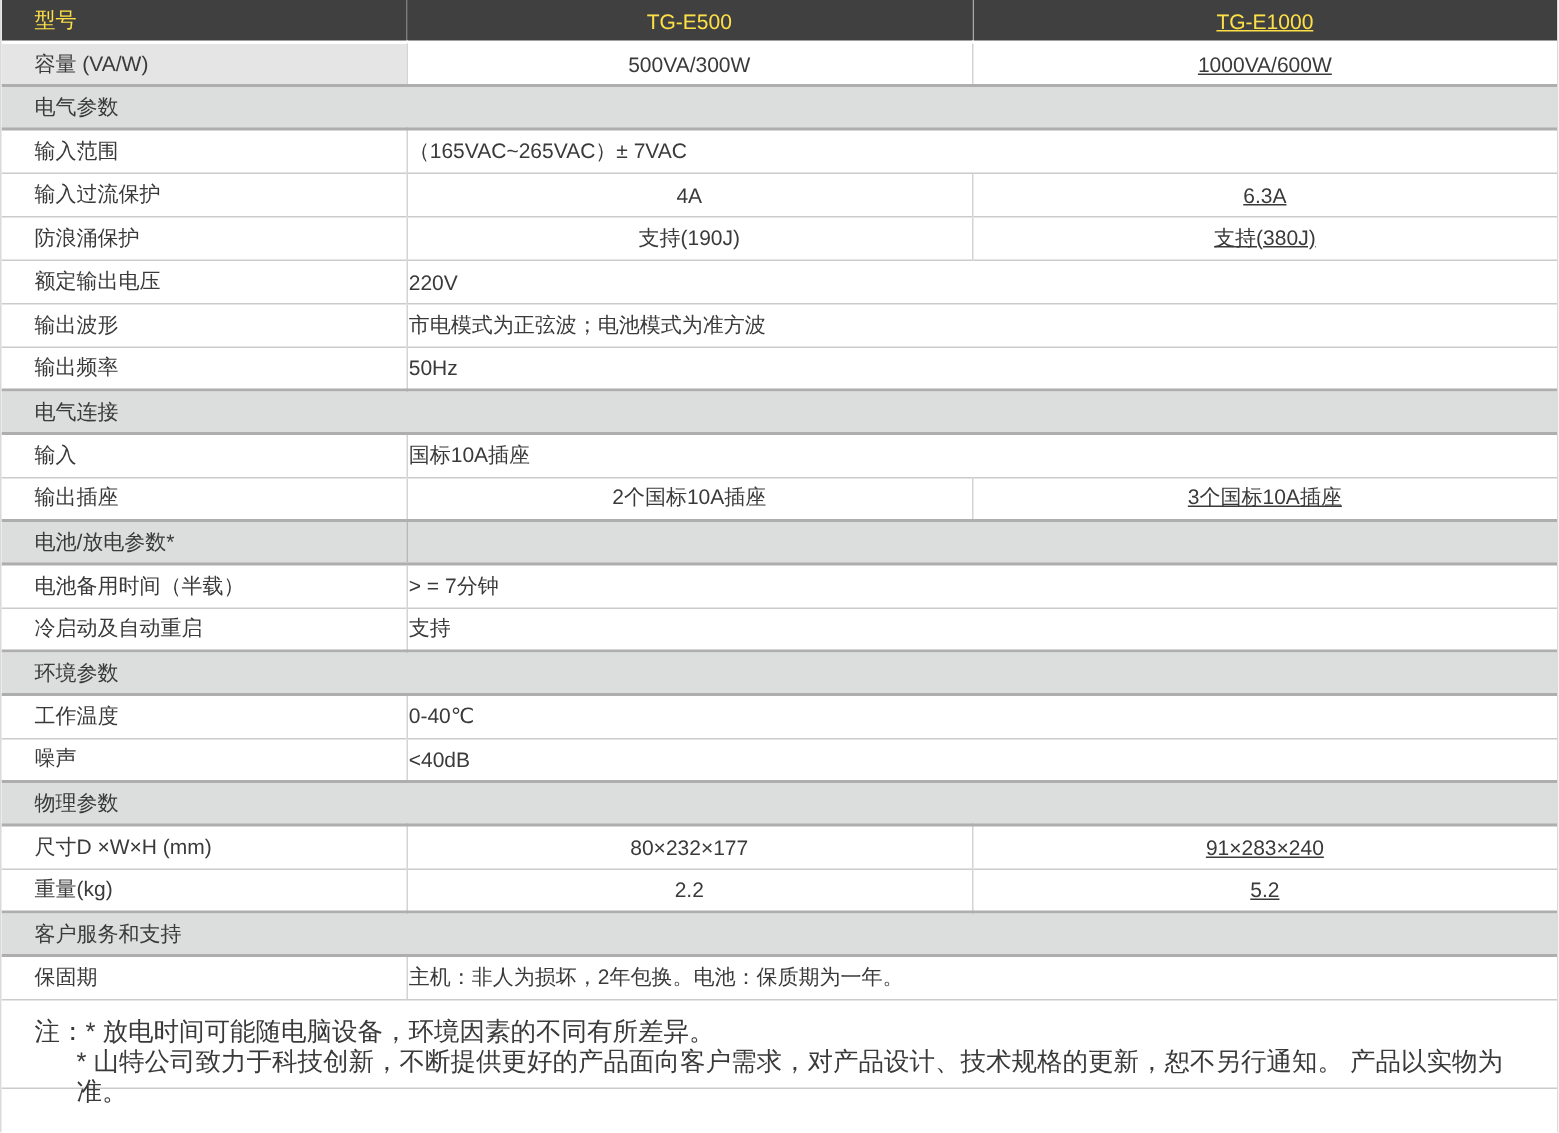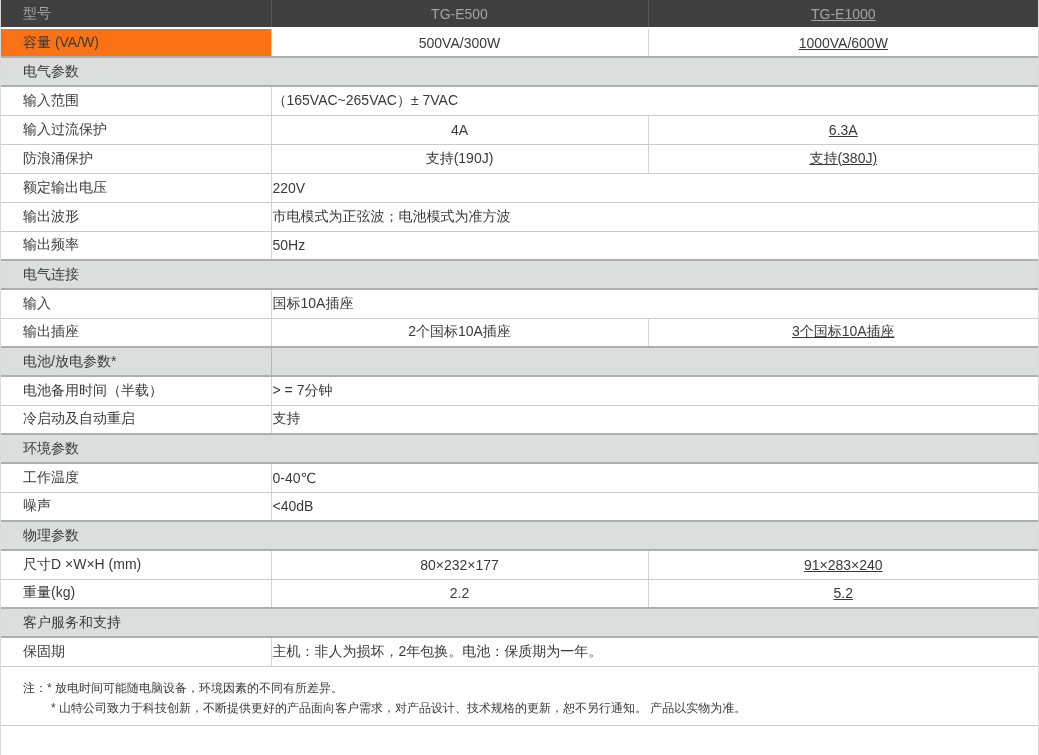--- a/index.html
+++ b/index.html
@@ -4,29 +4,29 @@
 <style>
   html,body{margin:0;padding:0;background:#ffffff;}
   body{font-family:"Liberation Sans","DejaVu Sans",sans-serif;color:#3a3a3a;}
   .wrap{width:1039px;height:755px;box-sizing:border-box;border-left:1px solid #dadada;border-right:1px solid #dadada;overflow:hidden;}
   table.spec{width:100%;border-collapse:collapse;table-layout:fixed;}
   table.spec td{height:29px;font-size:14px;border-top:1px solid #cbcbcb;overflow:hidden;white-space:nowrap;box-sizing:border-box;}
   td.lab{padding-left:22px;text-align:left;border-right:1px solid #d4d4d4;}
   td.val{text-align:center;border-right:1px solid #d4d4d4;}
   td.val:last-child{border-right:none;text-decoration:underline;}
   td.spanval{text-align:left;}
-  tr.hdr td{background:#404040;color:#a3a3a3;border-top:none;border-bottom:2px solid #ffffff;height:28px;}
+  tr.hdr td{background:#404040;color:#fde047;border-top:none;border-bottom:2px solid #ffffff;height:28px;}
   tr.hdr td.lab{border-right:1px solid #585858;}
   tr.hdr td.val{border-right:1px solid #585858;}
   tr.hdr td.val:last-child{border-right:none;}
-  .graybg{background:#f97316;}
+  .graybg{background:#e5e5e5;}
   tr.sec td{background:#dcdddd;border-top:2px solid #aeaeae;border-bottom:2px solid #aeaeae;}
   tr.sec td.lab{border-right:none;margin-left:28px;}
   tr.sec.divided td.lab{border-right:1px solid #b6b7b7;}
-  .notes{box-sizing:border-box;height:60px;border-top:1px solid #cbcbcb;border-bottom:1px solid #cbcbcb;padding:11px 22px 0 22px;font-size:12px;line-height:20px;color:#3a3a3a;background:#ffffff;}
+  .notes{box-sizing:border-box;height:60px;border-top:1px solid #cbcbcb;border-bottom:1px solid #cbcbcb;padding:11px 22px 0 22px;font-size:17px;line-height:20px;color:#3a3a3a;background:#ffffff;}
   .notes .line2{padding-left:28px;}
 </style>
 </head>
 <body>
 
 <div class="wrap">
   <table class="spec">
     <colgroup>
         <col style="width:270px">
         <col style="width:377px">

